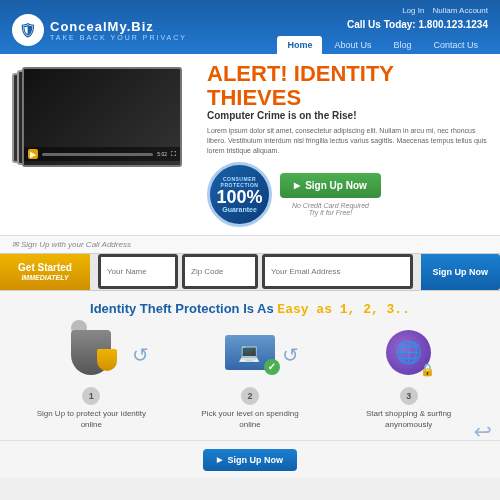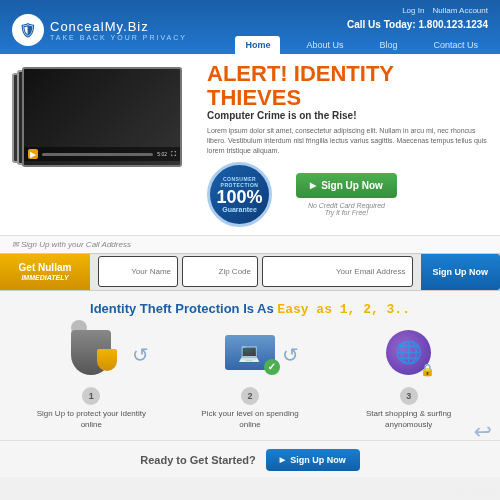--- a/index.html
+++ b/index.html
@@ -15,30 +15,30 @@
     }
     .logo-area { display: flex; align-items: center; gap: 6px; }
     .logo-icon {
       width: 32px; height: 32px;
       background: #fff;
       border-radius: 50%;
       display: flex; align-items: center; justify-content: center;
       font-size: 14px; color: #1a5fa8; font-weight: bold;
     }
     .logo-text { color: #fff; }
-    .logo-title { font-size: 13px; font-weight: normal; letter-spacing: 1px; }
+    .logo-title { font-size: 13px; font-weight: bold; letter-spacing: 1px; }
     .logo-sub { font-size: 7px; color: #aad4ff; letter-spacing: 2px; }
 
     .header-right { display: flex; flex-direction: column; align-items: flex-end; gap: 2px; }
     .header-top-links { display: flex; gap: 8px; font-size: 8px; color: #cce4ff; margin-bottom: 2px; }
     .header-top-links span { cursor: pointer; }
     .header-phone { font-size: 10px; color: #fff; font-weight: bold; }
 
     .nav-bar {
-      display: flex; gap: 16px; margin-top: 4px;
+      display: flex; gap: 2px; margin-top: 4px;
     }
     .nav-item {
       padding: 4px 10px;
       font-size: 9px;
       color: #cce4ff;
       cursor: pointer;
       border-radius: 3px 3px 0 0;
     }
     .nav-item.active {
       background: #fff;
@@ -99,21 +99,21 @@
       font-size: 8px; color: #fff;
     }
     .video-progress { flex: 1; height: 3px; background: #666; border-radius: 2px; }
     .video-time { font-size: 5px; color: #ccc; }
 
     .hero-right { flex: 1; padding-left: 5px; }
     .alert-title { font-size: 22px; font-weight: bold; color: #e85c00; line-height: 1.1; }
     .alert-sub { font-size: 10px; font-weight: bold; color: #333; margin-bottom: 5px; }
     .hero-desc { font-size: 7px; color: #666; line-height: 1.4; margin-bottom: 6px; }
 
-    .hero-bottom { display: flex; align-items: center; gap: 24px; }
+    .hero-bottom { display: flex; align-items: center; gap: 8px; }
     .seal {
       width: 65px; height: 65px;
       background: linear-gradient(135deg, #1a5fa8, #0d3d7a);
       border-radius: 50%;
       border: 3px solid #aaccee;
       display: flex; flex-direction: column; align-items: center; justify-content: center;
       text-align: center;
       flex-shrink: 0;
     }
     .seal-top { font-size: 5px; color: #aaddff; font-weight: bold; letter-spacing: 0.5px; }
@@ -170,27 +170,26 @@
     }
     .get-started-label span { font-size: 7px; font-style: italic; }
     .get-started-inputs {
       display: flex;
       align-items: center;
       gap: 4px;
       padding: 0 8px;
       flex: 1;
     }
     .get-started-inputs input {
-      border: 1px solid #404040;
+      border: 3px solid #404040;
       padding: 10px 6px;
       font-size: 8px;
       border-radius: 3px;
       color: #999;
       background: #fff;
-      text-align: right;
     }
     .get-started-inputs input:nth-child(1) { width: 80px; }
     .get-started-inputs input:nth-child(2) { width: 76px; }
     .get-started-inputs input:nth-child(3) { flex: 1; }
     .get-started-signup {
       background: linear-gradient(180deg, #1a7fd0, #1060aa);
       color: #fff;
       border: none;
       padding: 0 12px;
       font-size: 9px;
@@ -417,21 +416,21 @@
         </div>
       </div>
     </div>
   </div>
 </div>
 
 <div class="email-note">Sign Up with your Call Address</div>
 
 <div class="get-started-bar">
   <div class="get-started-label">
-    <strong>Get Nullam</strong>
+    <strong>Get Started</strong>
     <span>IMMEDIATELY</span>
   </div>
   <div class="get-started-inputs">
     <input type="text" placeholder="Your Name" style="">
     <input type="text" placeholder="Zip Code" style="">
     <input type="text" placeholder="Your Email Address" style="">
   </div>
   <button class="get-started-signup">Sign Up Now</button>
 </div>
 
@@ -474,18 +473,17 @@
           </div>
         </div>
         <div class="step-number">3</div>
         <div class="step-label">Start shopping &amp; surfing anynomously</div>
       </div>
     </div>
   </div>
 </div>
 
 <div class="bottom-cta">
-  <span class="bottom-cta-text">Ready to Get Started?</span>
   <button class="bottom-signup-btn">Sign Up Now</button>
   <span class="side-arrow">↩</span>
 </div>
 
 <div class="detected-text">Sian Ug how</div>
 
 </body></html>

